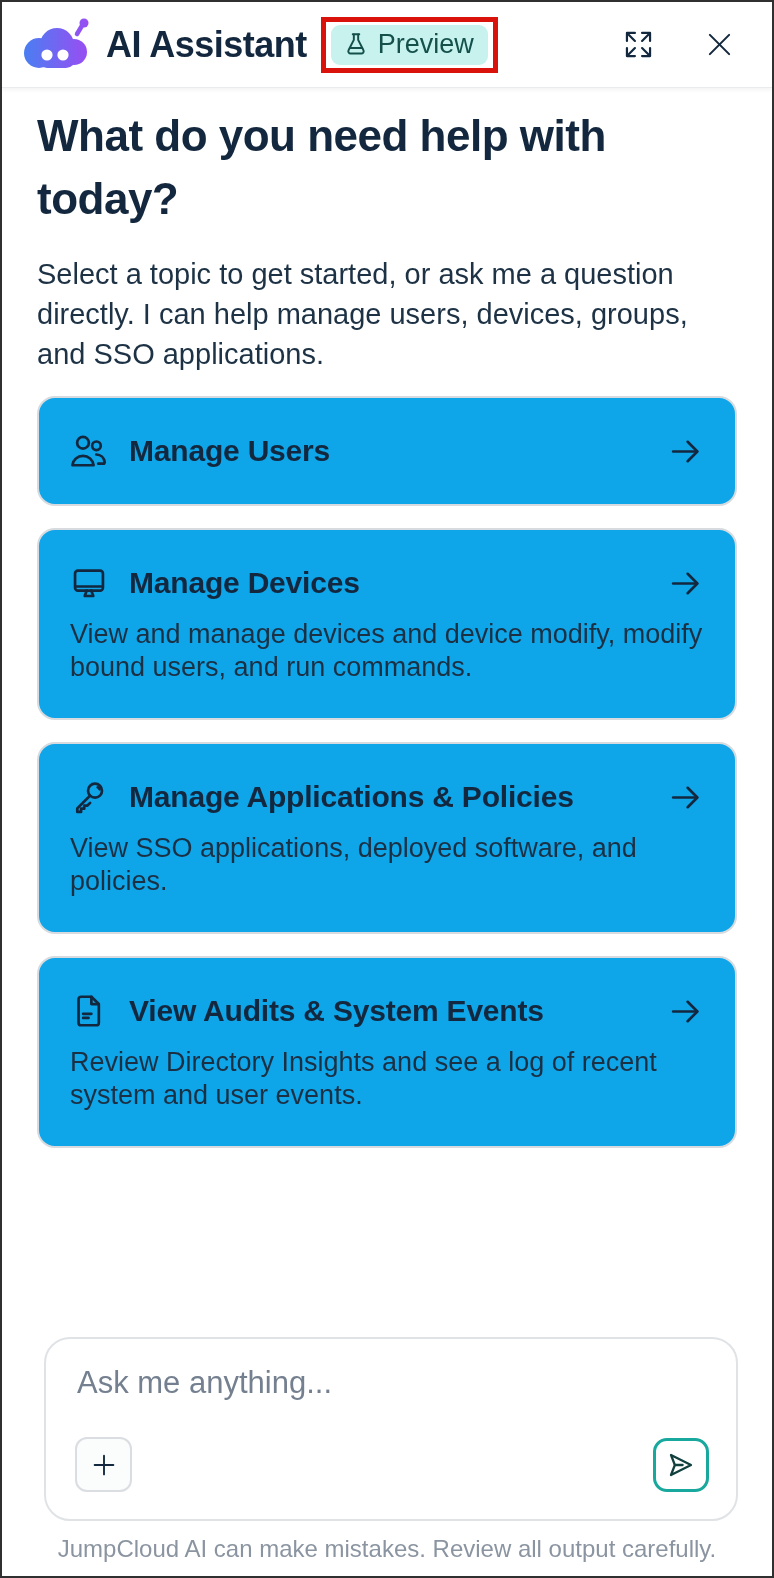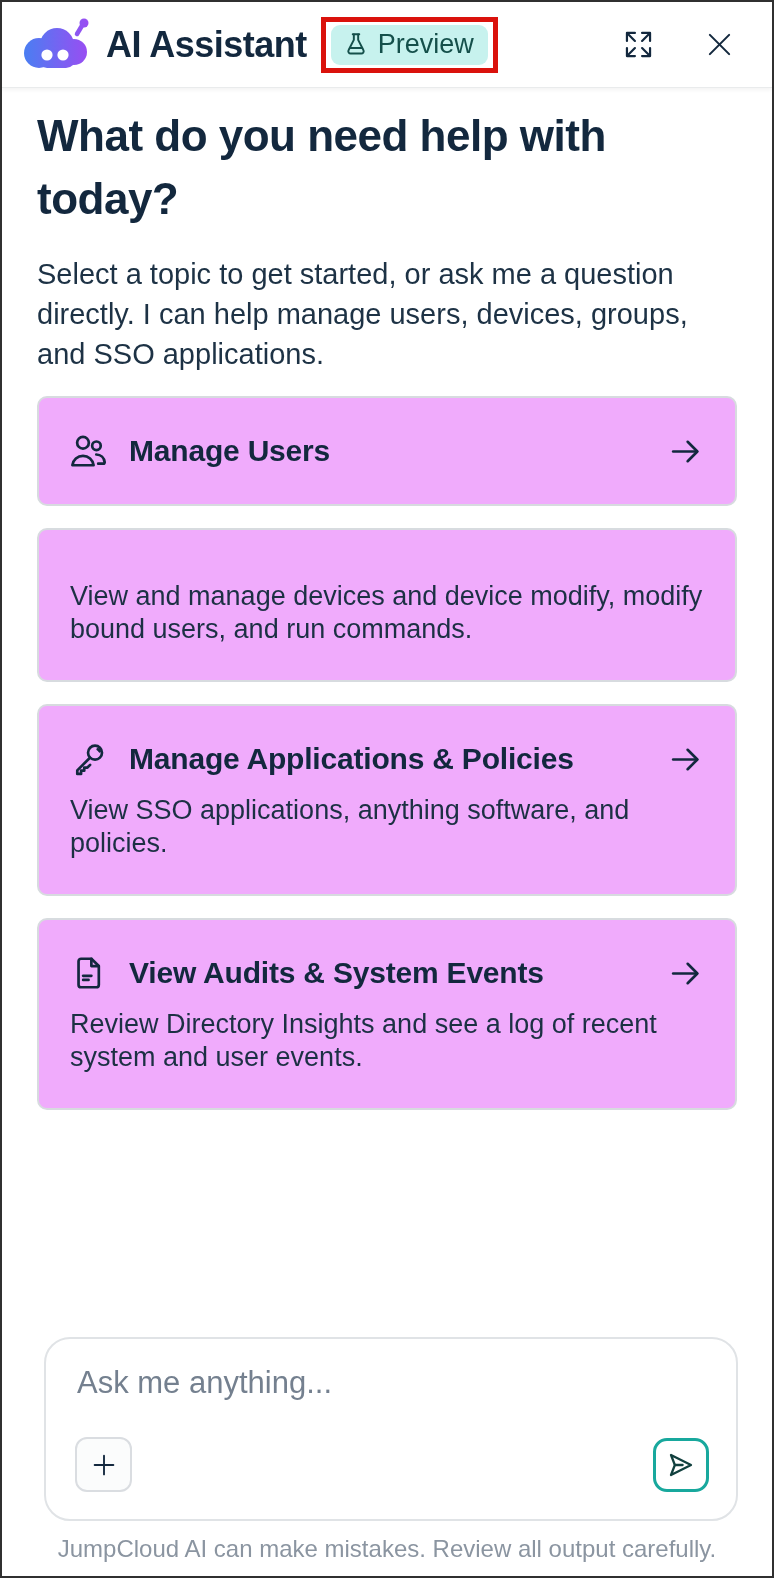--- a/index.html
+++ b/index.html
@@ -62,22 +62,22 @@
   }
   .sub {
     margin-top:24px;
     font-size:29px; line-height:40px;
     color:#1d3245;
     max-width:704px;
   }
 
   .card {
     margin-top:22px;
-    border:2px solid #d7dbdf; border-radius:10px;
-    background:#f0abfc;
+    border:2px solid #d7dbdf; border-radius:18px;
+    background:#0ea5e9;
     padding:34px 31px 34px 31px;
     cursor:pointer;
   }
   .card:first-of-type { margin-top:42px; }
   .card-head { display:flex; align-items:center; gap:21px; }
   .card-icon { width:38px; height:38px; color:#13283e; flex:0 0 38px; }
   .card-icon svg { width:38px; height:38px; display:block; }
   .card-title {
     font-size:30px; font-weight:700; color:#13283e; flex:1 1 auto;
     letter-spacing:-0.2px;
@@ -206,41 +206,57 @@
         <span class="card-arrow">
           <svg viewBox="0 0 24 24" fill="none" stroke="currentColor" stroke-width="1.7" stroke-linecap="round" stroke-linejoin="round">
             <path d="M4 12h15.4"></path>
               <path d="M13.4 5.7l6.3 6.3-6.3 6.3"></path>
           </svg>
         </span>
       </div>
     </div>
 
     <div class="card">
+      <div class="card-head">
+        <span class="card-icon">
+          <svg viewBox="0 0 24 24" fill="none" stroke="currentColor" stroke-width="1.7" stroke-linecap="round" stroke-linejoin="round">
+            <rect x="3.2" y="4.2" width="17.6" height="12.6" rx="1.8"></rect>
+            <path d="M4 14.2h16"></path>
+            <path d="M10.6 16.8l-1.3 3.4h5.4l-1.3-3.4"></path>
+          </svg>
+        </span>
+        <span class="card-title">Manage Devices</span>
+        <span class="card-arrow">
+          <svg viewBox="0 0 24 24" fill="none" stroke="currentColor" stroke-width="1.7" stroke-linecap="round" stroke-linejoin="round">
+            <path d="M4 12h15.4"></path>
+              <path d="M13.4 5.7l6.3 6.3-6.3 6.3"></path>
+          </svg>
+        </span>
+      </div>
       <div class="card-desc">View and manage devices and device modify, modify bound users, and run commands.</div>
     </div>
 
     <div class="card">
       <div class="card-head">
         <span class="card-icon">
           <svg viewBox="0 0 24 24" fill="none" stroke="currentColor" stroke-width="1.7" stroke-linecap="round" stroke-linejoin="round">
             <circle cx="15.8" cy="8" r="4.4"></circle>
             <path d="M12.6 11.2L4.6 19.2v2.2H7v-2h2v-2h2l1.7-1.7"></path>
             <path d="M17.5 5.9a2.5 2.5 0 0 1 1.2 1.2"></path>
           </svg>
         </span>
         <span class="card-title">Manage Applications &amp; Policies</span>
         <span class="card-arrow">
           <svg viewBox="0 0 24 24" fill="none" stroke="currentColor" stroke-width="1.7" stroke-linecap="round" stroke-linejoin="round">
             <path d="M4 12h15.4"></path>
               <path d="M13.4 5.7l6.3 6.3-6.3 6.3"></path>
           </svg>
         </span>
       </div>
-      <div class="card-desc">View SSO applications, anything software, and policies.</div>
+      <div class="card-desc">View SSO applications, deployed software, and policies.</div>
     </div>
 
     <div class="card">
       <div class="card-head">
         <span class="card-icon">
           <svg viewBox="0 0 24 24" fill="none" stroke="currentColor" stroke-width="1.7" stroke-linecap="round" stroke-linejoin="round">
             <path d="M13.5 3H7a1.6 1.6 0 0 0-1.6 1.6v14.8A1.6 1.6 0 0 0 7 21h9.6a1.6 1.6 0 0 0 1.6-1.6V7.6z"></path>
             <path d="M13.5 3v4.6h4.6"></path>
             <path d="M8.3 13.8h5.2"></path>
               <path d="M8.3 16.4h3.4"></path>

